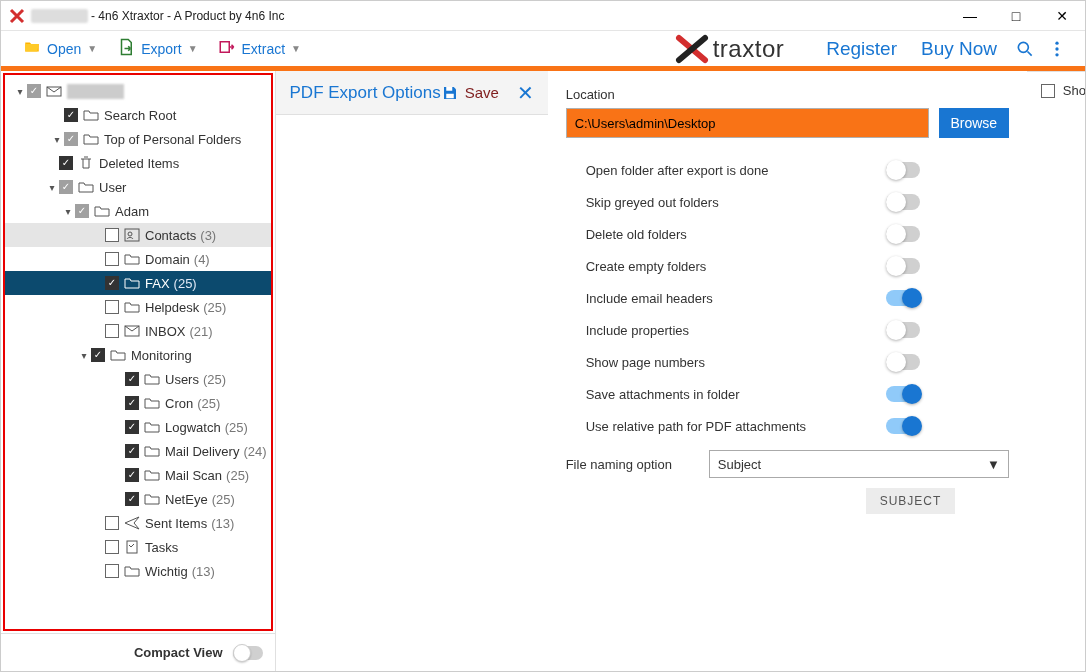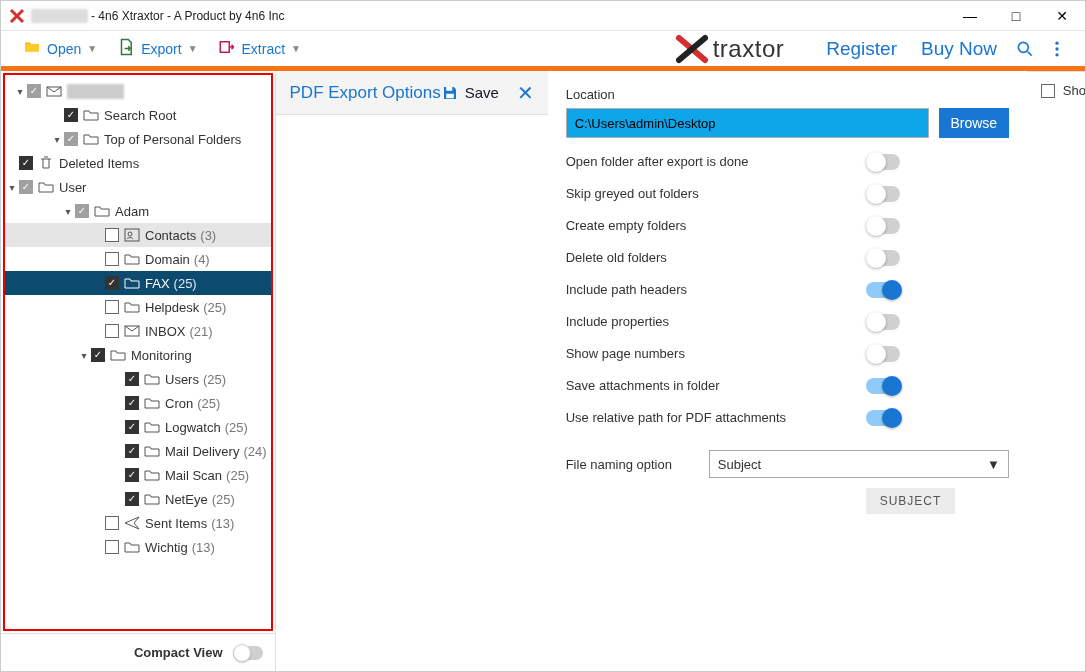--- a/index.html
+++ b/index.html
@@ -39,45 +39,45 @@
 .tree-row .chk.checked::after { content: "✓"; color: #fff; font-size: 10px; line-height: 1; }
 .tree-row .chk.grey-checked { background: #a0a0a0; border-color: #a0a0a0; }
 .tree-row .chk.grey-checked::after { content: "✓"; color: #fff; font-size: 10px; line-height: 1; }
 .tree-row .node-icon { width: 18px; height: 16px; display: inline-flex; align-items: center; justify-content: center; margin-right: 4px; }
 .tree-row .node-icon svg { width: 16px; height: 14px; }
 .tree-row .label { }
 .tree-row .count { color: #777; margin-left: 4px; }
 .tree-row.selected .count { color: #e0e8f5; }
 .indent-0 { padding-left: 8px; }
 .indent-1 { padding-left: 24px; margin-left: 21px; }
-.indent-2 { }
+.indent-2 { padding-left: 40px; }
 .indent-3 { padding-left: 56px; }
 .indent-4 { padding-left: 72px; }
 .indent-5 { padding-left: 100px; }
 .indent-6 { padding-left: 120px; }
 
 .compact-bar { height: 38px; border-top: 1px solid #e0e0e0; display: flex; align-items: center; justify-content: flex-end; padding: 0 12px; gap: 10px; font-size: 13px; font-weight: 600; }
 .mini-toggle { position: relative; width: 30px; height: 14px; background: #d0d0d0; border-radius: 7px; }
 .mini-toggle .knob { position: absolute; left: 0; top: -2px; width: 18px; height: 18px; background: #fff; border: 1px solid #ccc; border-radius: 50%; box-shadow: 0 1px 2px rgba(0,0,0,0.2); }
 
 
 .content { flex: 1; display: flex; flex-direction: row; }
 .content-header { height: 44px; background: #f4f4f4; border-bottom: 1px solid #e0e0e0; display: flex; align-items: center; padding: 0 14px; }
 .content-header .title { color: #1976d2; font-size: 17px; font-weight: 500; }
 .content-header .right { margin-left: auto; display: flex; align-items: center; gap: 18px; }
-.content-header .save { color: #0f172a; font-size: 15px; display: flex; align-items: center; gap: 6px; cursor: pointer; }
+.content-header .save { color: #7f1d1d; font-size: 15px; display: flex; align-items: center; gap: 6px; cursor: pointer; }
 .content-header .close { font-size: 20px; color: #1976d2; cursor: pointer; font-weight: 300; }
 
 .form-area { flex: 1; padding: 16px 18px; overflow: auto; }
 .form-label { font-size: 13px; color: #333; margin-bottom: 6px; }
 .loc-row { display: flex; gap: 10px; margin-bottom: 16px; }
-.loc-input { flex: 1; height: 30px; border: 1px solid #b0b0b0; padding: 0 8px; font-size: 13px; background: #0ea5e9; }
+.loc-input { flex: 1; height: 30px; border: 1px solid #b0b0b0; padding: 0 8px; font-size: 13px; background: #f97316; }
 .browse-btn { width: 70px; height: 30px; background: #1976d2; color: #fff; border: none; font-size: 14px; font-weight: 500; cursor: pointer; }
 
-.opt-row { display: flex; height: 32px; }
+.opt-row { display: flex; align-items: center; height: 32px; margin-left: 20px; }
 .opt-row .optlabel { width: 300px; font-size: 13px; }
 .toggle { position: relative; width: 34px; height: 16px; background: #d0d0d0; border-radius: 8px; cursor: pointer; }
 .toggle .knob { position: absolute; left: 0; top: -2px; width: 20px; height: 20px; background: #fff; border-radius: 50%; box-shadow: 0 1px 3px rgba(0,0,0,0.3); transition: left 0.15s; }
 .toggle.on { background: #90caf9; }
 .toggle.on .knob { left: 16px; background: #1976d2; }
 
 .select-row { display: flex; align-items: center; margin-top: 8px; }
 .select-row .optlabel { width: 300px; font-size: 13px; }
 .select-box { flex: 0 0 300px; height: 28px; border: 1px solid #aaa; padding: 0 8px; display: flex; align-items: center; justify-content: space-between; font-size: 13px; background: #fff; cursor: pointer; }
 .chip-row { margin-top: 10px; margin-left: 300px; }
@@ -350,20 +350,30 @@
           </div>
           <div class="tree-row indent-5">
             <span class="chk"></span>
             <span class="node-icon">
               <svg viewBox="0 0 16 14">
                 <path d="M1 7l14-6-5 6 5 6z" fill="none" stroke="#555"></path>
               </svg>
             </span>
             <span class="label">Sent Items</span>
             <span class="count">  (13)</span>
+          </div>
+          <div class="tree-row indent-5">
+            <span class="chk"></span>
+            <span class="node-icon">
+              <svg viewBox="0 0 16 14">
+                <rect x="3" y="1" width="10" height="12" fill="none" stroke="#555"></rect>
+                <path d="M5 5l2 2 3-3" fill="none" stroke="#555"></path>
+              </svg>
+            </span>
+            <span class="label">Tasks</span>
           </div>
           <div class="tree-row indent-5">
             <span class="chk"></span>
             <span class="node-icon">
               <svg viewBox="0 0 16 14">
                 <path d="M1 3h5l1 2h8v7H1z" fill="none" stroke="#555"></path>
               </svg>
             </span>
             <span class="label">Wichtig</span>
             <span class="count">  (13)</span>
@@ -407,33 +417,33 @@
               <div class="knob"></div>
             </div>
           </div>
           <div class="opt-row">
             <div class="optlabel">Skip greyed out folders</div>
             <div class="toggle">
               <div class="knob"></div>
             </div>
           </div>
           <div class="opt-row">
+            <div class="optlabel">Delete old folders</div>
+            <div class="toggle">
+              <div class="knob"></div>
+            </div>
+          </div>
+          <div class="opt-row">
             <div class="optlabel">Create empty folders</div>
             <div class="toggle">
               <div class="knob"></div>
             </div>
           </div>
           <div class="opt-row">
-            <div class="optlabel">Delete old folders</div>
-            <div class="toggle">
-              <div class="knob"></div>
-            </div>
-          </div>
-          <div class="opt-row">
-            <div class="optlabel">Include path headers</div>
+            <div class="optlabel">Include email headers</div>
             <div class="toggle on">
               <div class="knob"></div>
             </div>
           </div>
           <div class="opt-row">
             <div class="optlabel">Include properties</div>
             <div class="toggle">
               <div class="knob"></div>
             </div>
           </div>

